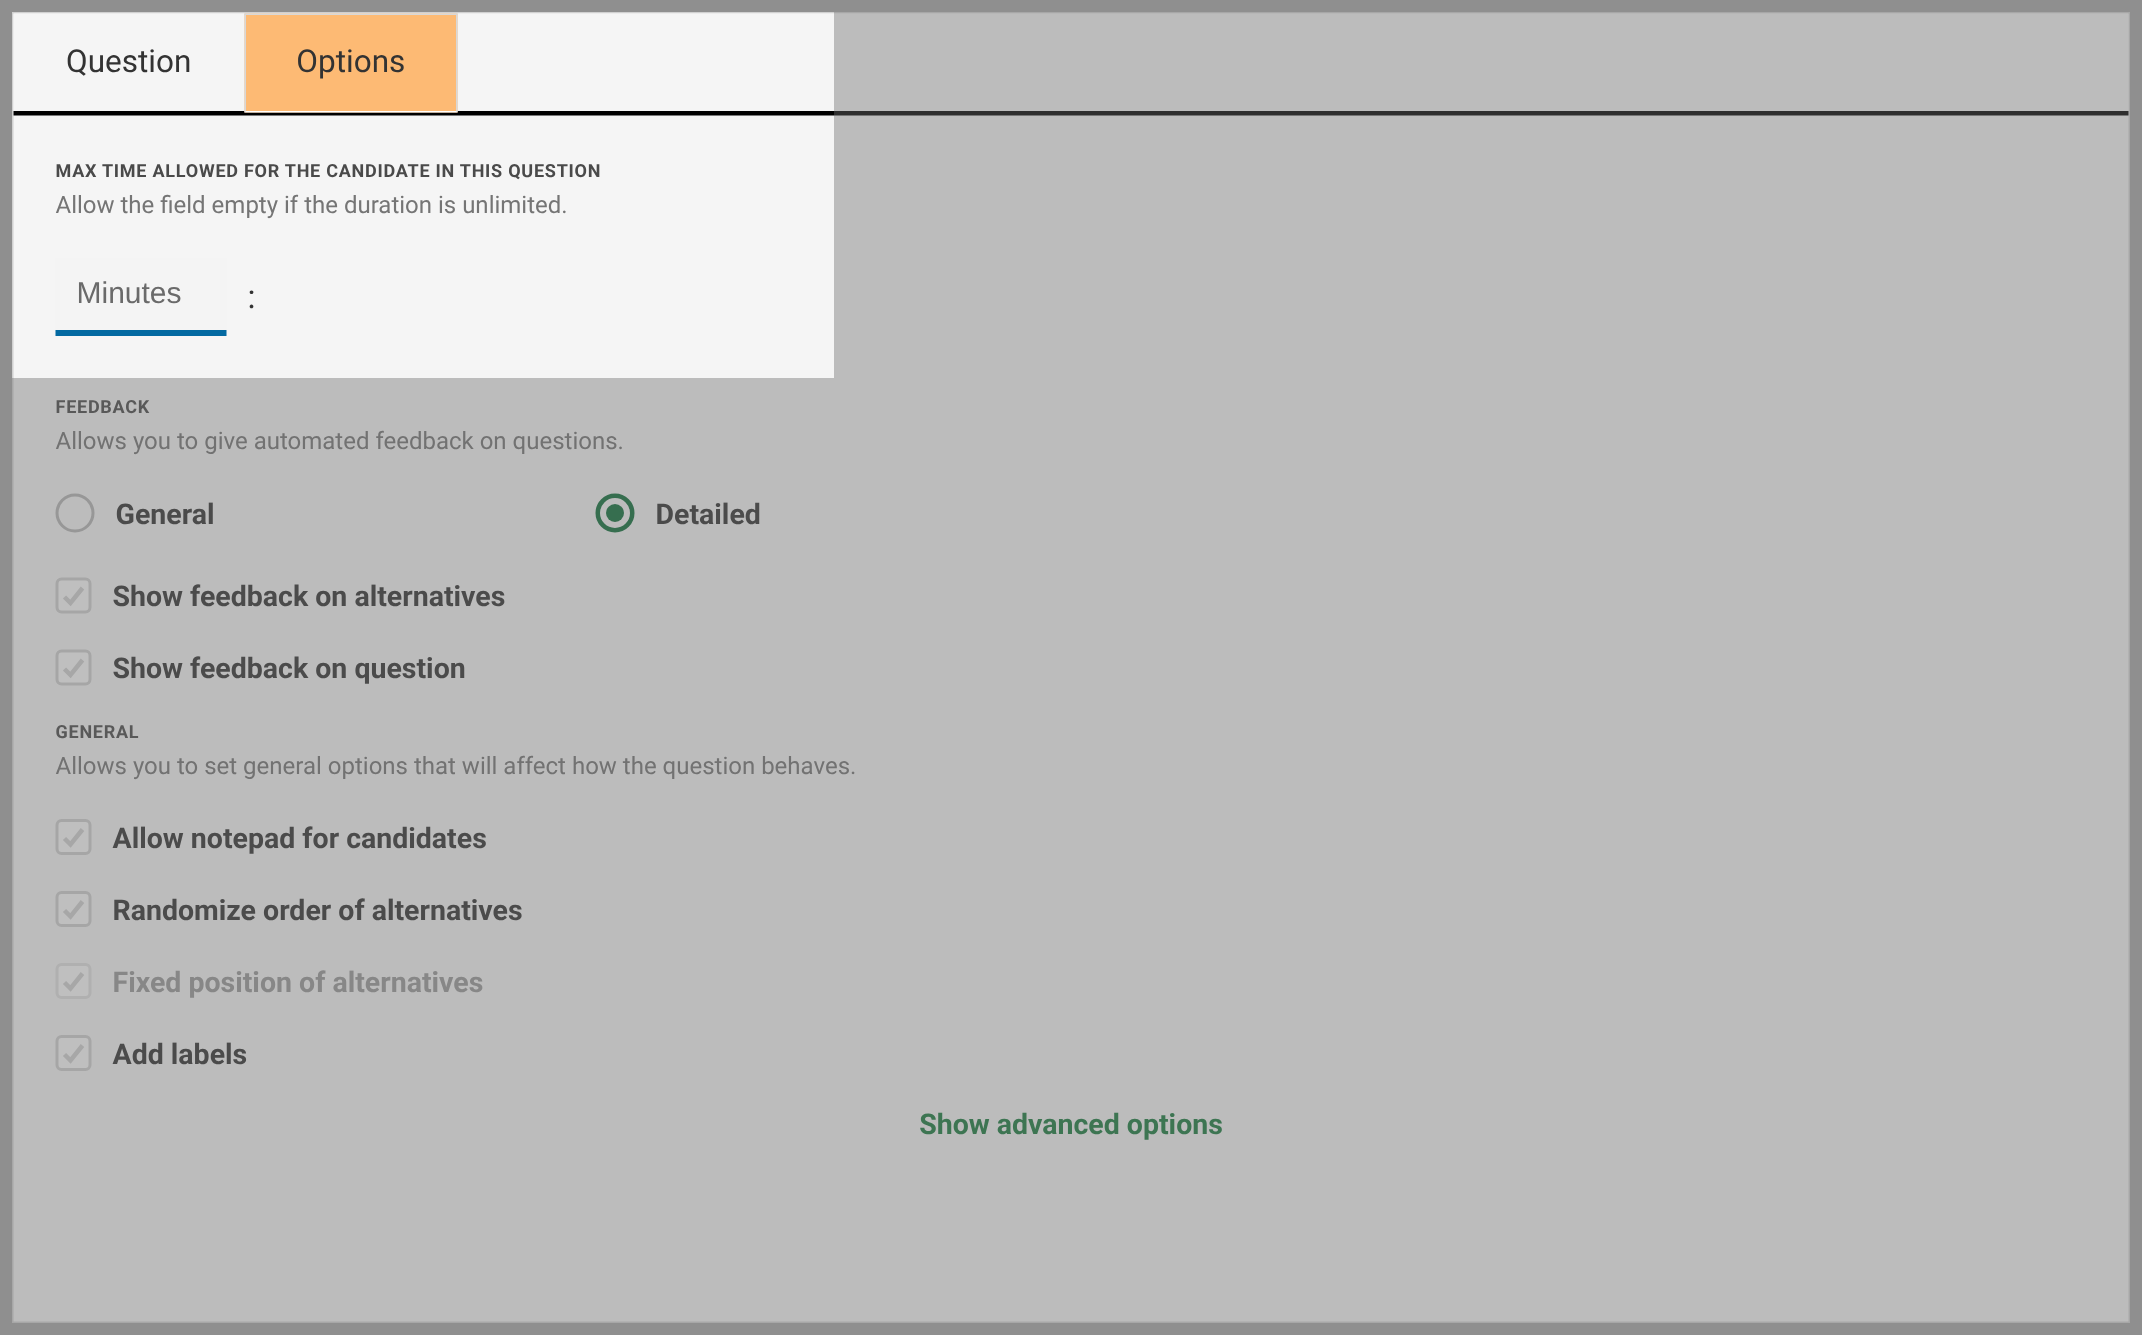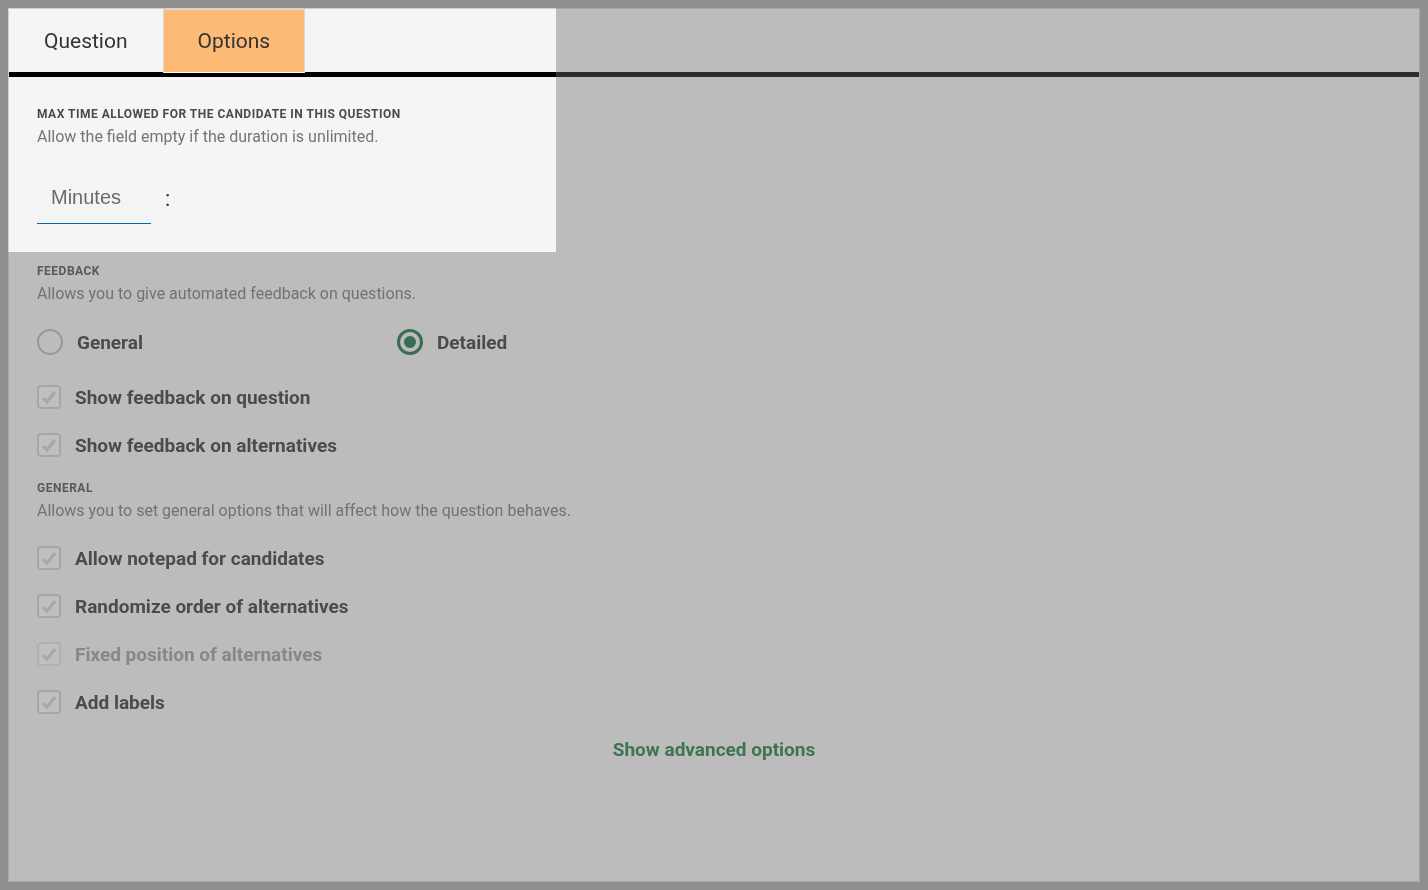--- a/index.html
+++ b/index.html
@@ -20,21 +20,21 @@
       top: 8px;
       left: 8px;
       right: 8px;
       bottom: 8px;
       background: #f5f5f5;
       border: 1px solid #d0d0d0;
     }
     .tabs-row {
       display: flex;
       height: 68px;
-      border-bottom: 5px solid #000000;
+      border-bottom: 3px solid #000000;
       background: #f5f5f5;
     }
     .tab {
       padding: 0 34px;
       display: flex;
       align-items: center;
       font-size: 21px;
       color: #333;
       cursor: pointer;
       border: 1px solid transparent;
@@ -67,21 +67,21 @@
       display: flex;
       align-items: center;
       gap: 14px;
       margin-bottom: 40px;
     }
     .time-input {
       width: 114px;
       height: 52px;
       background: #f4f4f4;
       border: none;
-      border-bottom: 1px solid #0369a1;
+      border-bottom: 4px solid #0369a1;
       padding: 0 14px;
       font-size: 20px;
       color: #4a4a4a;
       outline: none;
     }
     .time-input::placeholder {
       color: #6a6a6a;
     }
     .colon {
       font-size: 22px;
@@ -232,30 +232,30 @@
           <span class="radio-label">Detailed</span>
         </div>
       </div>
 
       <div class="checkbox-option">
         <span class="checkbox-box">
           <svg viewBox="0 0 16 16">
               <polyline points="2,9 6,13 14,3"></polyline>
             </svg>
         </span>
+        <span class="checkbox-label">Show feedback on alternatives</span>
+      </div>
+
+      <div class="checkbox-option">
+        <span class="checkbox-box">
+          <svg viewBox="0 0 16 16">
+              <polyline points="2,9 6,13 14,3"></polyline>
+            </svg>
+        </span>
         <span class="checkbox-label">Show feedback on question</span>
-      </div>
-
-      <div class="checkbox-option">
-        <span class="checkbox-box">
-          <svg viewBox="0 0 16 16">
-              <polyline points="2,9 6,13 14,3"></polyline>
-            </svg>
-        </span>
-        <span class="checkbox-label">Show feedback on alternatives</span>
       </div>
     </div>
 
     <div class="section-block">
       <div class="section-heading">GENERAL</div>
       <div class="section-desc">Allows you to set general options that will affect how the question behaves.</div>
 
       <div class="checkbox-option">
         <span class="checkbox-box">
           <svg viewBox="0 0 16 16">

